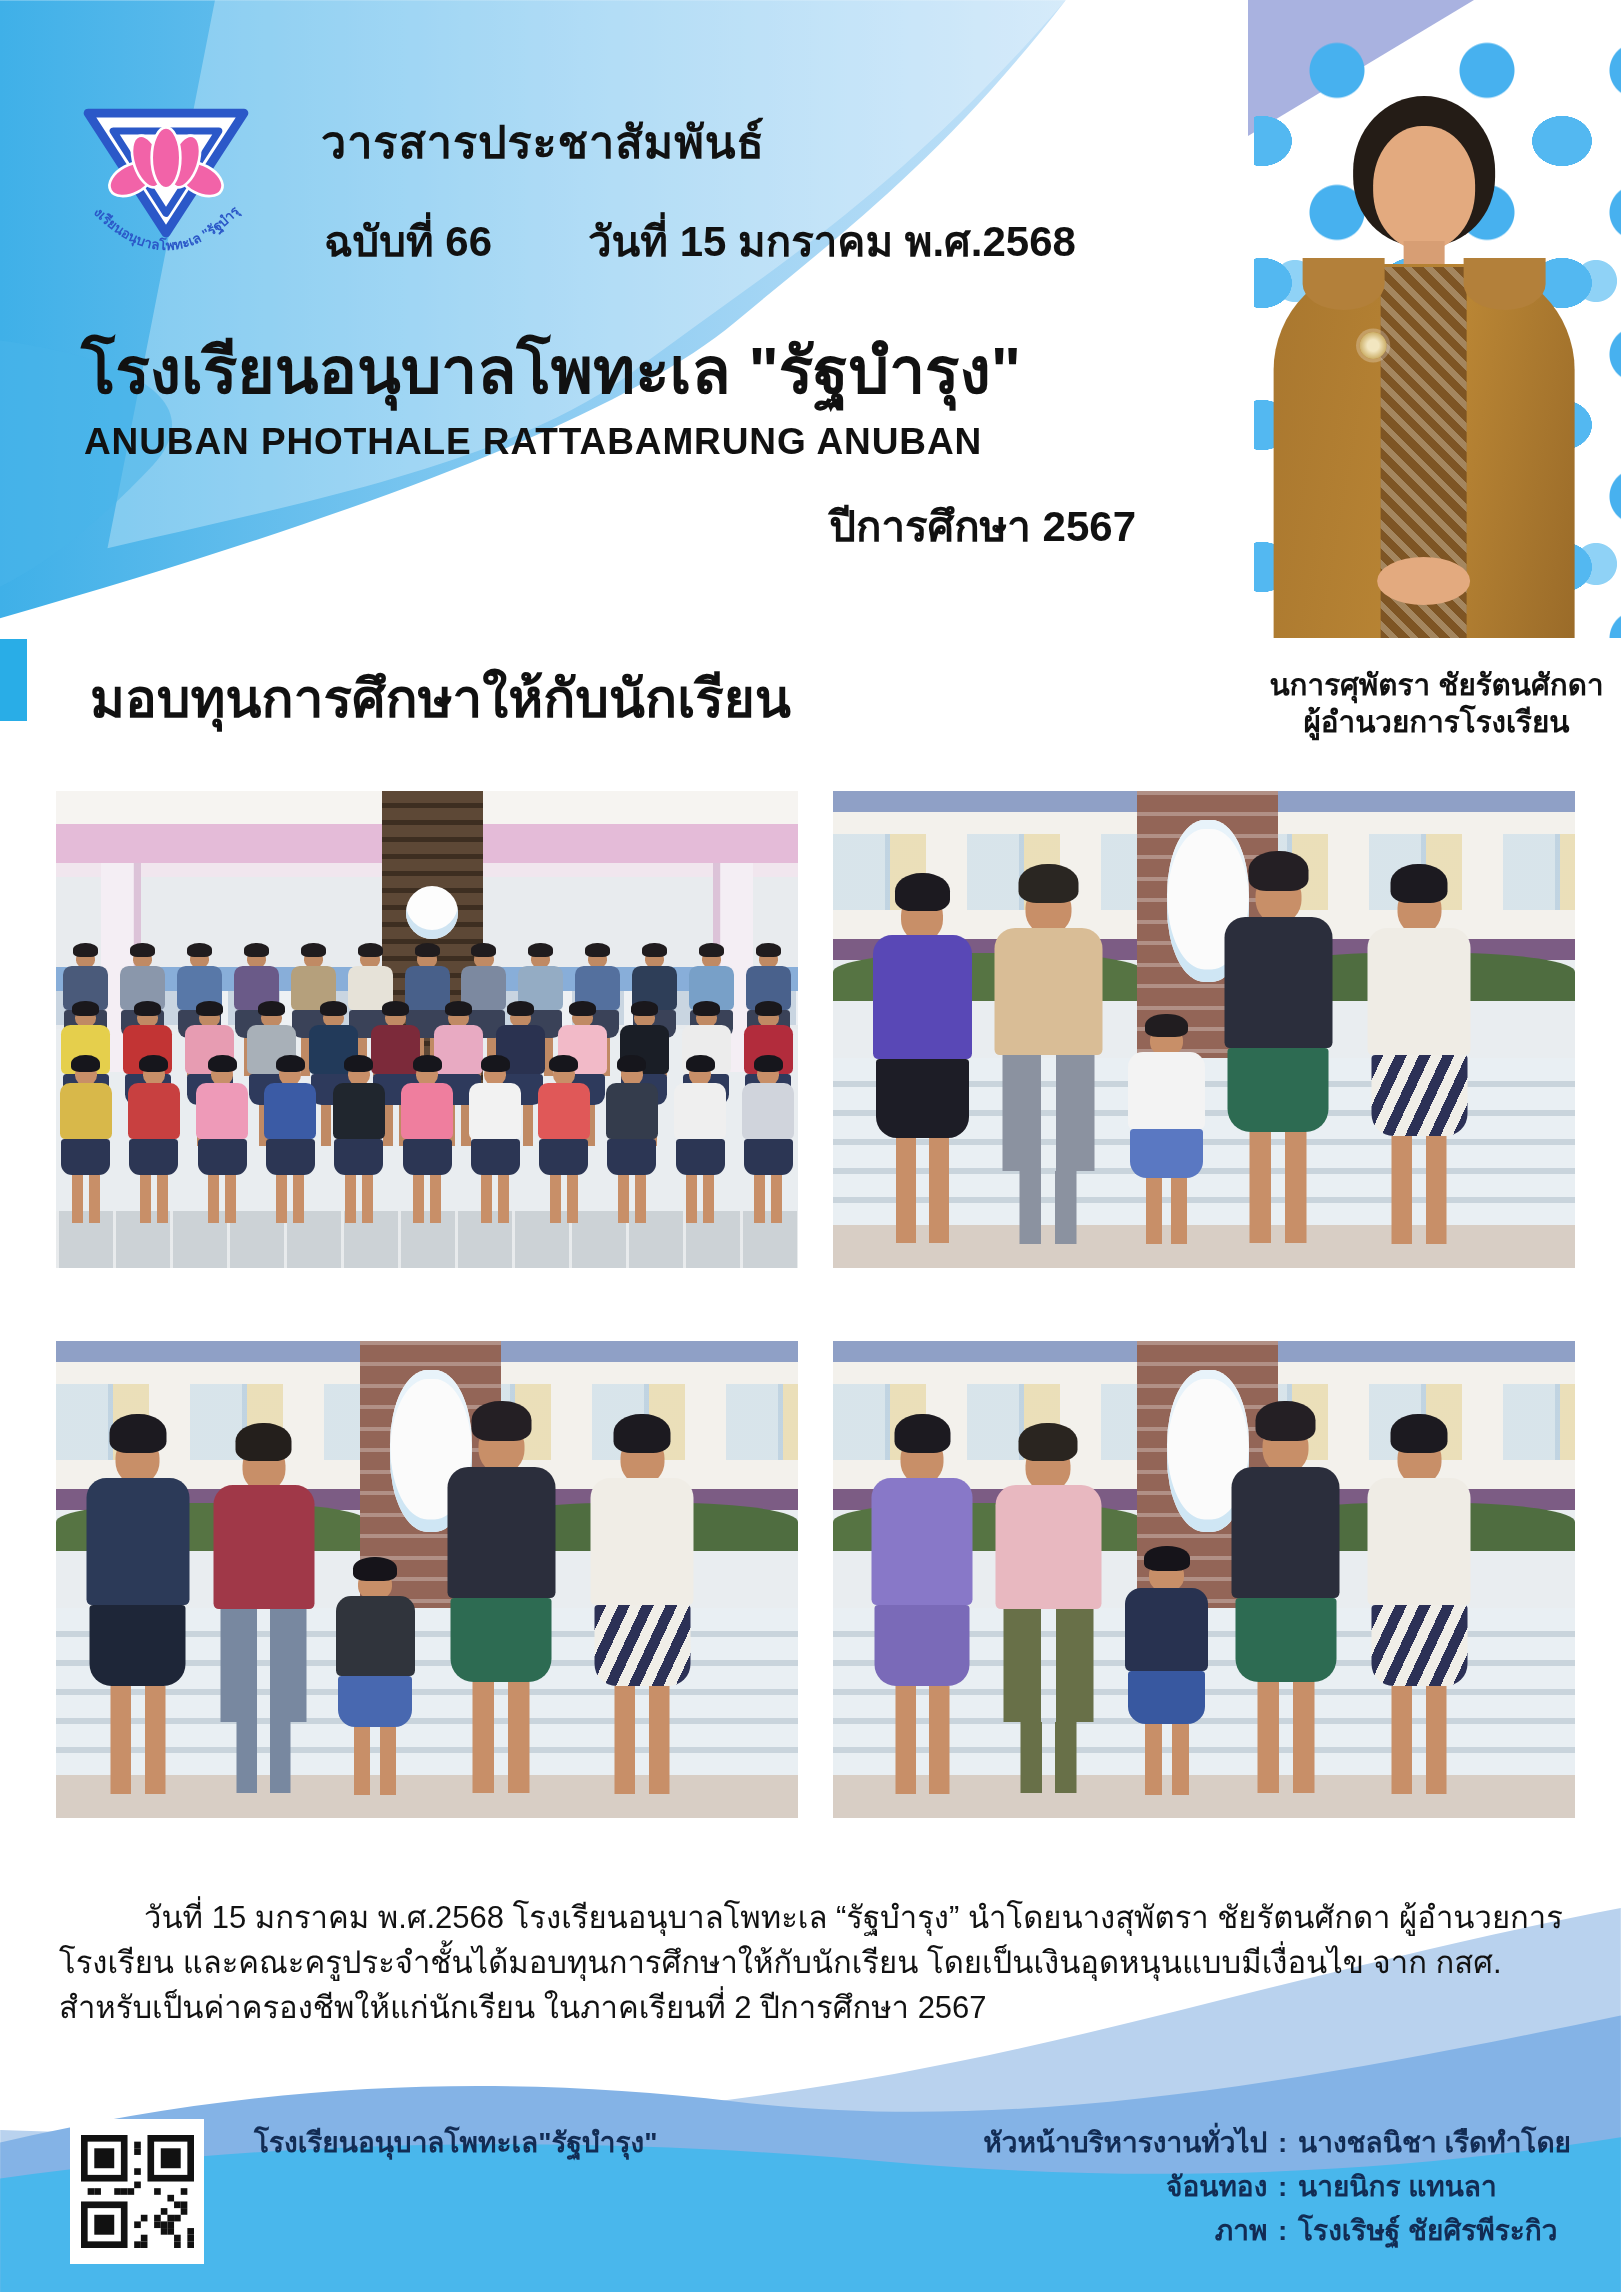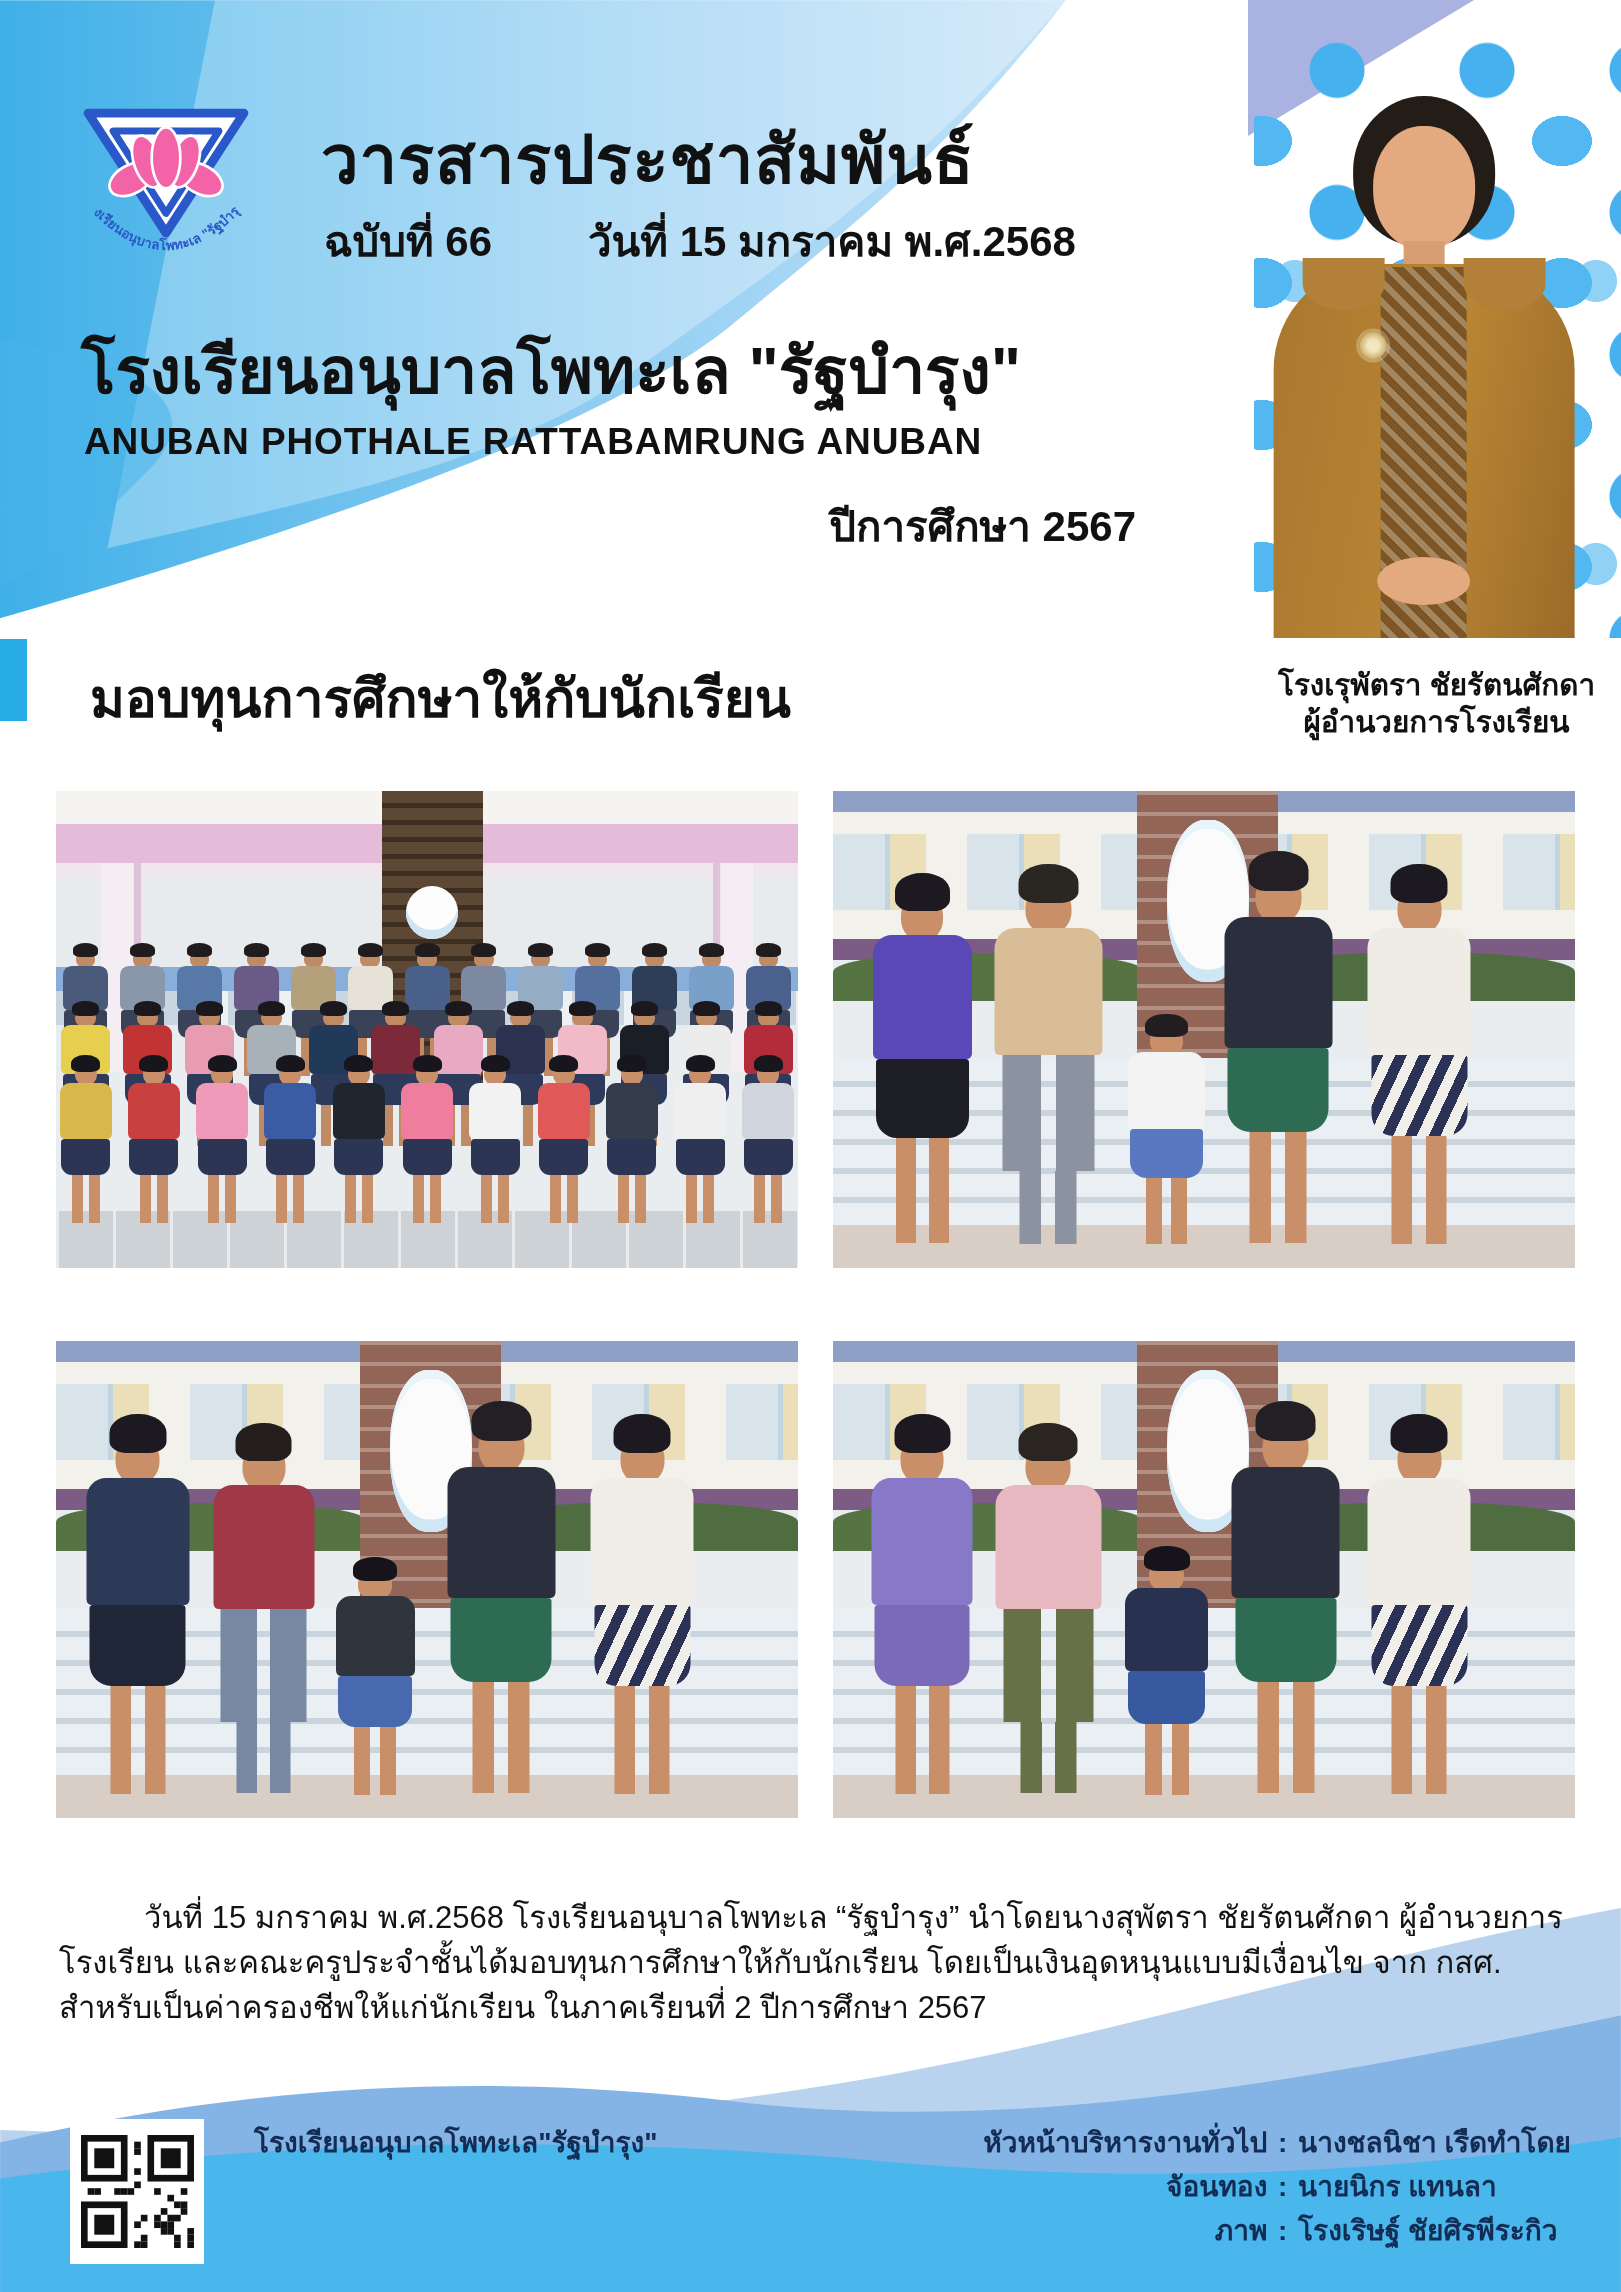--- a/index.html
+++ b/index.html
@@ -8,21 +8,21 @@
     background:#ffffff;
     font-family:"Liberation Sans","DejaVu Sans",sans-serif;
     color:#111;
   }
   .abs{position:absolute;}
   
   #top-waves{position:absolute;left:0;top:0;z-index:0;}
   #lavender-wedge{left:1248px;top:0;width:226px;height:136px;background:#a9b2e0;
     clip-path:polygon(0 0,100% 0,0 100%);z-index:1;}
   
-  .news-title{left:321px;top:106px;font-size:67px;font-weight:bold;letter-spacing:0.9px;z-index:3;text-align:right;}
+  .news-title{left:321px;top:106px;font-size:45px;font-weight:bold;letter-spacing:0.9px;z-index:3;text-align:right;}
   .issue{left:324px;top:208px;font-size:42px;font-weight:bold;z-index:3;}
   .date{left:588px;top:208px;font-size:42px;font-weight:bold;z-index:3;}
   .school-th{left:81px;top:319px;font-size:64px;font-weight:bold;letter-spacing:0;z-index:3;}
   .school-en{left:84px;top:421px;font-size:37px;font-weight:bold;letter-spacing:0.9px;z-index:3;}
   .acad-year{right:485px;top:493px;font-size:42px;font-weight:bold;z-index:3;}
   
   #logo{left:72px;top:97px;z-index:3;}
   
   #director-photo{left:1252px;top:25px;width:369px;height:613px;overflow:hidden;z-index:2;}
   .dots{position:absolute;right:-9px;top:9px;width:376px;height:609px;
@@ -152,21 +152,21 @@
     <div class="dir-jacket">
       <div class="dir-panel"></div>
       <div class="dir-collar-l"></div>
       <div class="dir-collar-r"></div>
       <div class="dir-brooch"></div>
       <div class="dir-hands"></div>
     </div>
   </div>
 </div>
 <div class="abs dir-caption">
-  <div>โรงเรุพัตรา ชัยรัตนศักดา</div>
+  <div>นการศุพัตรา ชัยรัตนศักดา</div>
   <div>ผู้อำนวยการโรงเรียน</div>
 </div>
 
 <div class="abs" id="accent-bar"></div>
 <div class="abs section-title">มอบทุนการศึกษาให้กับนักเรียน</div>
 
 <div class="photo" id="photo-0" title="group photo of students, parents and teachers under school pavilion">
     <div class="sc pv-wall"></div>
     <div class="sc pv-roofline"></div>
     <div class="sc pv-winrow"></div>

